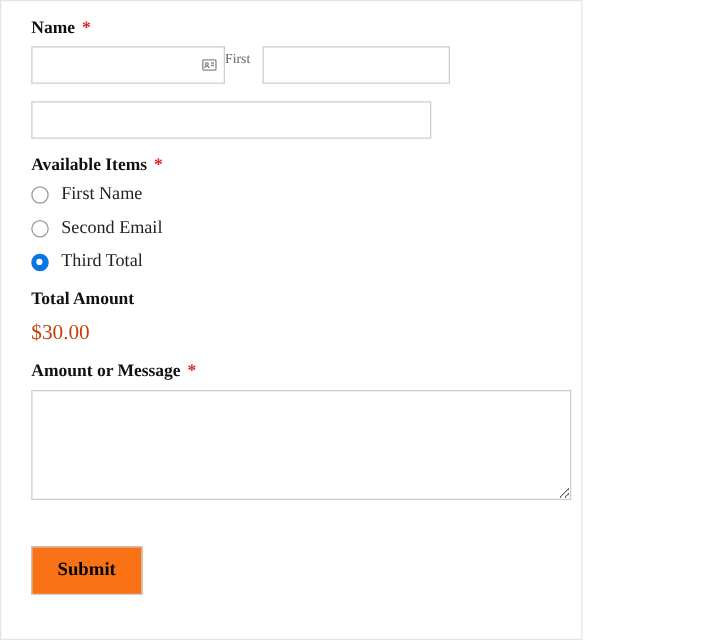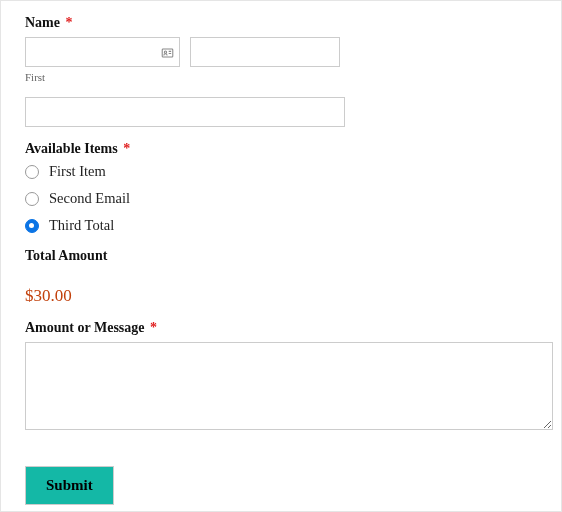--- a/index.html
+++ b/index.html
@@ -3,37 +3,37 @@
 <meta charset="utf-8">
 <style>
   * { box-sizing: border-box; }
   body {
     margin: 0;
     padding: 0;
     font-family: Georgia, 'Times New Roman', serif;
     background: #fff;
   }
   .frame {
-    width: 562px;
+    width: 466px;
     height: 512px;
     border: 1px solid #e5e5e5;
     padding: 14px 8px 20px 24px;
     background: #fff;
     position: relative;
   }
   .field { margin-bottom: 14px; }
   .label {
     font-weight: bold;
     font-size: 14px;
     color: #111;
     margin-bottom: 6px;
   }
   .req { color: #e02020; margin-left: 2px; }
   .name-row { display: flex; gap: 10px; }
-  .name-col { display: flex; flex-direction: column; justify-content: space-between; }
+  .name-col { display: flex; flex-direction: row; justify-content: space-between; }
   .text-input {
     height: 30px;
     border: 1px solid #ccc;
     padding: 4px 6px;
     font-size: 14px;
     font-family: inherit;
     width: 150px;
     background: #fff;
   }
   .text-input.first { width: 155px; }
@@ -72,39 +72,39 @@
     position: absolute;
     top: 3px; left: 3px;
     width: 5px; height: 5px;
     background: #fff;
     border-radius: 50%;
   }
   .total-label {
     font-weight: bold;
     font-size: 14px;
     color: #111;
-    margin-bottom: 22px;
+    margin-bottom: 8px;
   }
   .total-value {
     font-size: 17px;
     color: #c2410c;
   }
   textarea.comment {
     width: 100%;
     height: 88px;
     border: 1px solid #ccc;
     padding: 6px;
     font-size: 14px;
     font-family: inherit;
     resize: both;
   }
   .submit-btn {
     margin-top: 18px;
     padding: 10px 20px;
-    background: #14b8a6;
+    background: #f97316;
     border: 1px solid #ccc;
     font-weight: bold;
     font-size: 15px;
     font-family: inherit;
     cursor: pointer;
   }
   .input-wrap { position: relative; display: inline-block; }
   .input-icon {
     position: absolute;
     right: 6px;
@@ -156,21 +156,21 @@
 
   
   <div class="field">
     <div class="label">
       <span>Available Items</span>
       <span class="req">*</span>
     </div>
     <div class="radio-group">
       <div class="radio-row">
         <span class="radio"></span>
-        <span>First Item</span>
+        <span>First Name</span>
       </div>
       <div class="radio-row">
         <span class="radio"></span>
         <span>Second Email</span>
       </div>
       <div class="radio-row">
         <span class="radio selected"></span>
         <span>Third Total</span>
       </div>
     </div>

